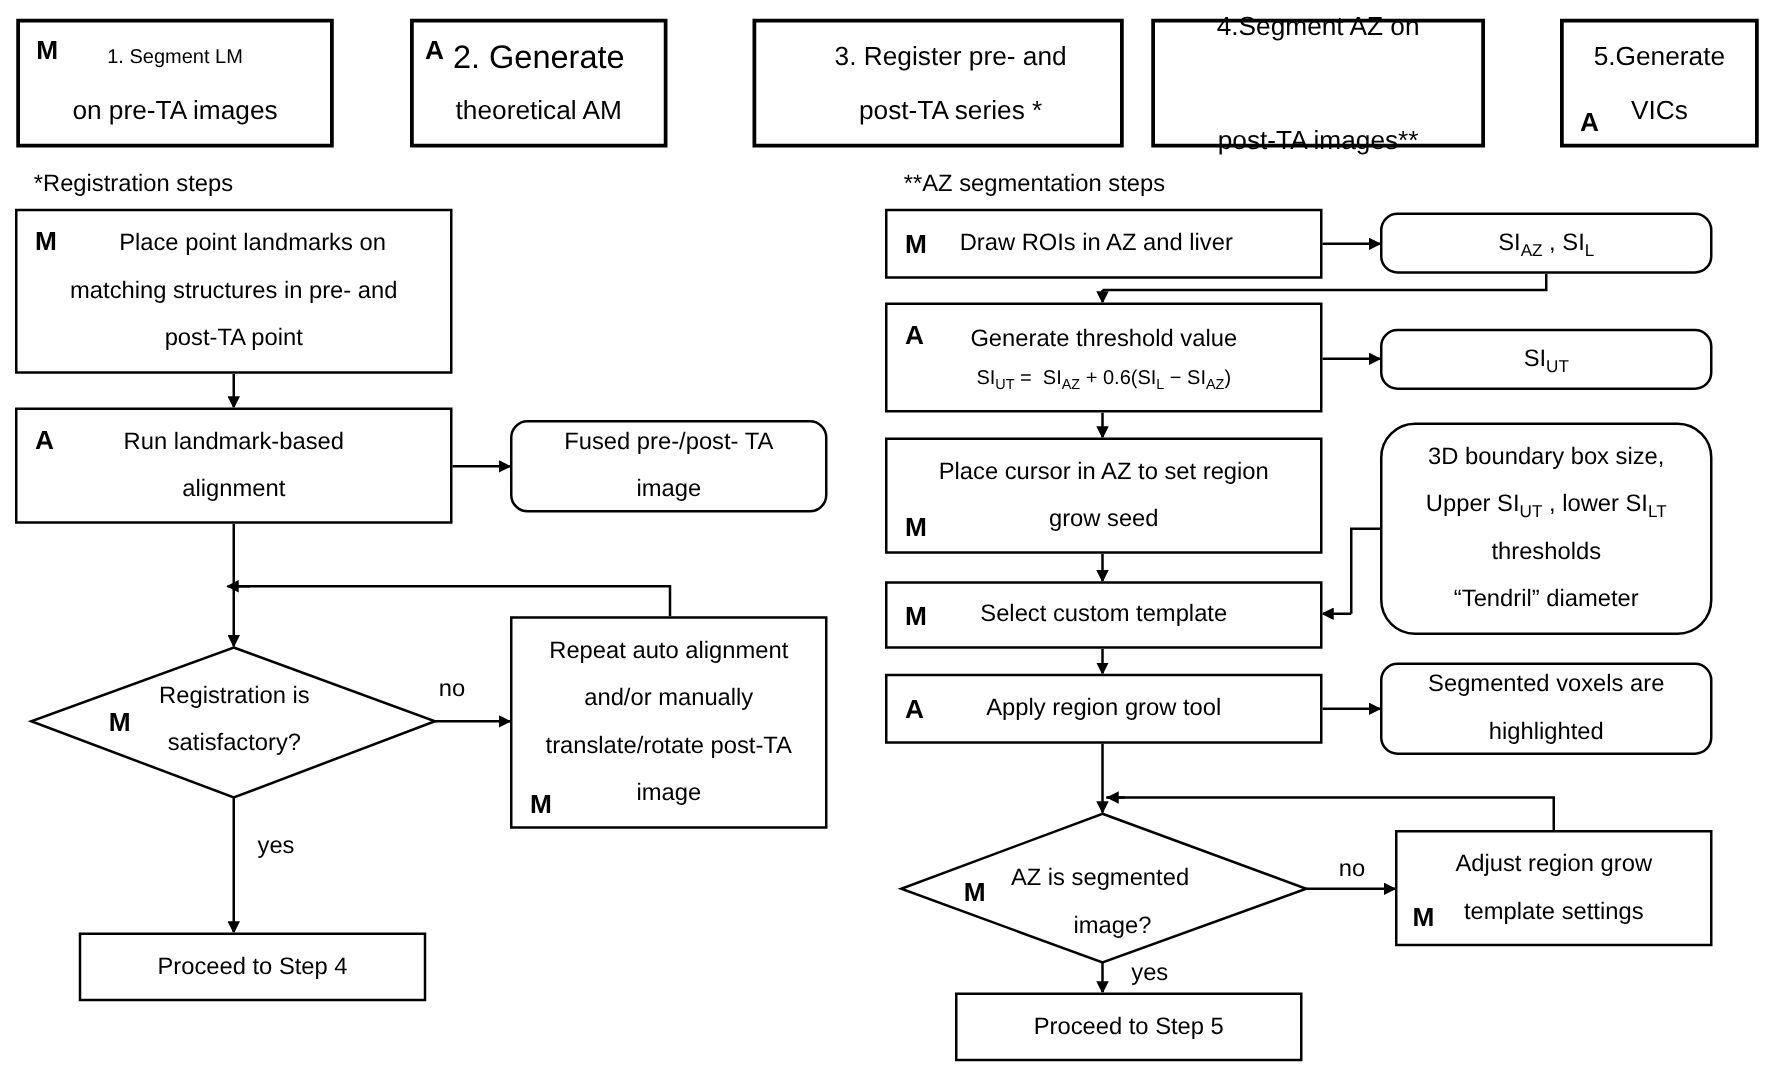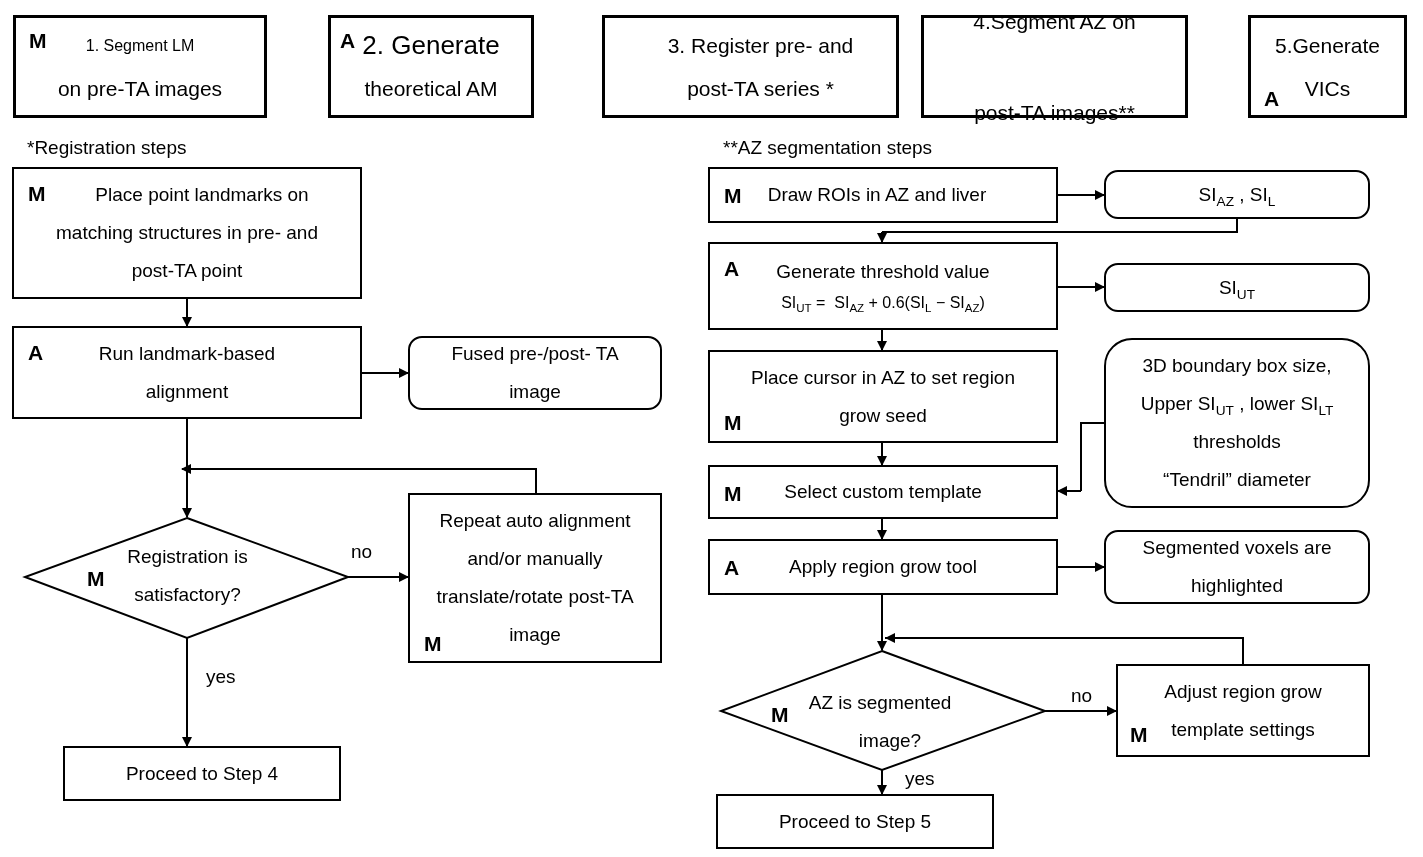--- a/index.html
+++ b/index.html
@@ -180,15 +180,15 @@
 </div>
 <span class="plain" style="left:1071px;top:686px;">no</span>
 <span class="plain" style="left:905px;top:769px;">yes</span>
 
 <div class="box" style="left:1116px;top:664px;width:254px;height:93px;">
   <span class="lbl" style="left:12px;top:58px;">M</span>
   <span class="txt">Adjust region grow</span>
   <span class="txt">template settings</span>
 </div>
 
-<div class="box" style="left:716px;top:794px;width:278px;height:55px;">
+<div class="box" style="left:764px;top:794px;width:278px;height:55px;">
   <span class="txt">Proceed to Step 5</span>
 </div>
 
 </body></html>

